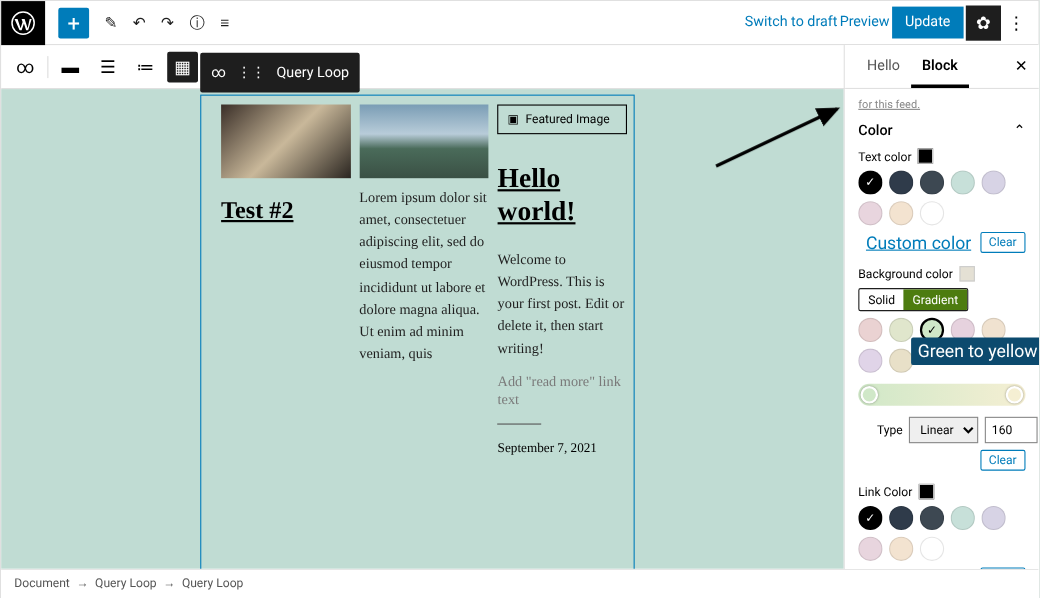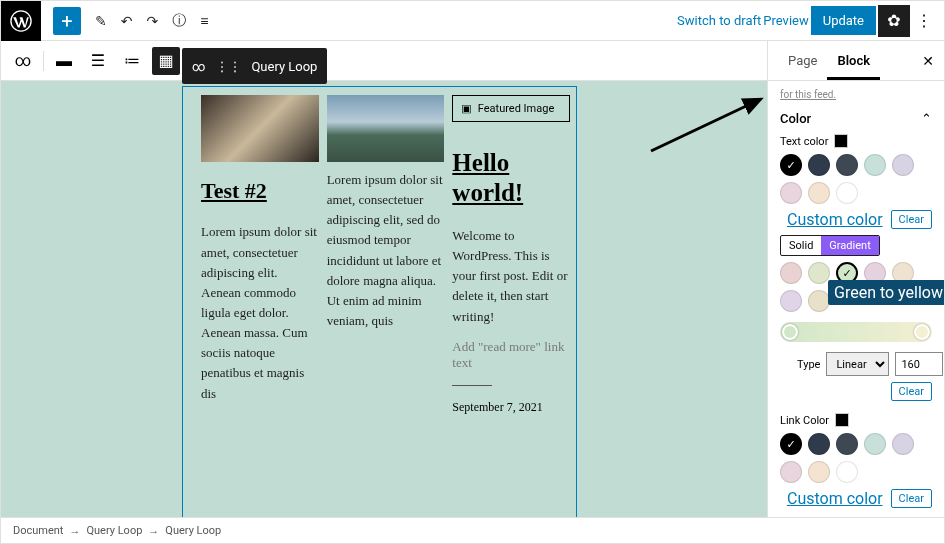--- a/index.html
+++ b/index.html
@@ -45,21 +45,21 @@
 .swatches{display:flex;flex-wrap:wrap;gap:6px;margin:6px 0}
 .sw{width:22px;height:22px;border-radius:50%;cursor:pointer;border:1px solid rgba(0,0,0,0.1)}
 .sw.sel{position:relative}
 .sw.sel::after{content:"✓";position:absolute;top:50%;left:50%;transform:translate(-50%,-50%);color:#fff;font-size:11px}
 .sw.sel-dark::after{color:#000}
 .link-row{display:flex;justify-content:flex-end;gap:8px;margin-top:6px;align-items:center}
 .cc-link{color:#007cba;font-size:16px;text-decoration:underline;cursor:pointer}
 .clear-btn{border:1px solid #007cba;color:#007cba;background:#fff;font-size:11px;padding:2px 7px;cursor:pointer;border-radius:2px}
 .seg{display:flex;border:1px solid #1e1e1e;border-radius:2px;overflow:hidden;margin:6px 0;width:fit-content}
 .seg span{padding:3px 8px;font-size:11px;cursor:pointer}
-.seg span.on{background:#8b5cf6;color:#fff}
+.seg span.on{background:#4d7c0f;color:#fff}
 .grad-sw{display:flex;flex-wrap:wrap;gap:6px;margin:6px 0;position:relative}
 .grad-tooltip{position:absolute;top:18px;left:48px;background:#0c4a6e;color:#fff;font-size:16px;padding:3px 6px;border-radius:2px;white-space:nowrap;z-index:10}
 .grad-bar{width:100%;height:20px;border-radius:10px;background:linear-gradient(90deg,#d0e8c8,#f5efd3);position:relative;margin:10px 0}
 .grad-bar::before,.grad-bar::after{content:"";position:absolute;top:50%;transform:translateY(-50%);width:12px;height:12px;border-radius:50%;border:2px solid #fff;box-shadow:0 0 2px rgba(0,0,0,0.4)}
 .grad-bar::before{left:2px;background:#d0e8c8}
 .grad-bar::after{right:2px;background:#f5efd3}
 .type-row{display:flex;gap:6px;align-items:center;margin:6px 17px}
 .type-row select,.type-row input{border:1px solid #888;font-size:11px;padding:3px 5px;height:24px}
 .type-row select{width:66px}
 .type-row input{width:48px}
@@ -109,21 +109,20 @@
   <span>∞</span>
   <span>⋮⋮</span>
   <span>Query Loop</span>
 </div>
 
 <div class="canvas">
   <div class="query-block">
     <div class="post">
       <div class="post-img p1"></div>
       <h2>Test #2</h2>
-      <p>Lorem ipsum dolor sit amet, consectetuer adipiscing elit. Aenean commodo ligula eget dolor. Aenean massa. Cum sociis natoque penatibus et magnis dis</p>
     </div>
     <div class="post">
       <div class="post-img p2"></div>
       <p>Lorem ipsum dolor sit amet, consectetuer adipiscing elit, sed do eiusmod tempor incididunt ut labore et dolore magna aliqua. Ut enim ad minim veniam, quis</p>
     </div>
     <div class="post">
       <div class="feat-img">
         <span>▣</span>
         <span>Featured Image</span>
       </div>
@@ -140,21 +139,21 @@
   <defs>
       <marker id="ah" markerWidth="8" markerHeight="8" refX="6" refY="3" orient="auto">
         <path d="M0,0 L7,3 L0,6 Z" fill="#000"></path>
       </marker>
     </defs>
   <line x1="20" y1="60" x2="130" y2="8" stroke="#000" stroke-width="3" marker-end="url(#ah)"></line>
 </svg>
 
 <div class="sidebar">
   <div class="sb-tabs">
-    <div class="sb-tab">Page</div>
+    <div class="sb-tab">Hello</div>
     <div class="sb-tab active">Block</div>
     <div class="sb-close">✕</div>
   </div>
   <div style="padding:6px 12px 0 12px;text-align:left"><span class="trunc">for this feed.</span></div>
 
   <div class="sb-section">
     <div class="sb-header">
       <span>Color</span>
       <span>⌃</span>
     </div>
@@ -171,20 +170,24 @@
         <div class="sw" style="background: rgb(215, 211, 229);"></div>
         <div class="sw" style="background: rgb(232, 213, 222);"></div>
         <div class="sw" style="background: rgb(243, 227, 208);"></div>
         <div class="sw" style="background: rgb(255, 255, 255);"></div>
       </div>
     <div class="link-row">
       <span class="cc-link">Custom color</span>
       <button class="clear-btn">Clear</button>
     </div>
 
+    <div class="sb-label" style="margin-top:12px">
+      <span>Background color</span>
+      <span class="swatch-sm" style="background:#e4e0d4"></span>
+    </div>
     <div class="seg">
       <span>Solid</span>
       <span class="on">Gradient</span>
     </div>
     <div class="grad-sw" id="grad-sw">
       <div class="sw" style="background: rgb(234, 210, 210);"></div>
         <div class="sw" style="background: rgb(224, 230, 204);"></div>
         <div class="sw sel sel-dark" style="background: rgb(208, 232, 200); border: 2px solid rgb(0, 0, 0);"></div>
         <div class="sw" style="background: rgb(230, 210, 222);"></div>
         <div class="sw" style="background: rgb(240, 226, 208);"></div>

